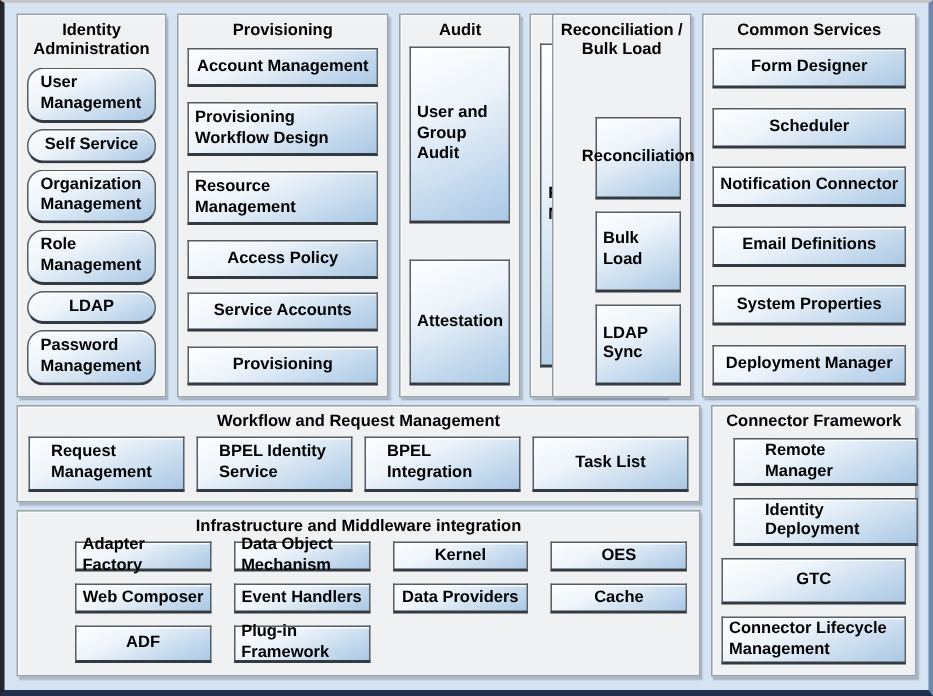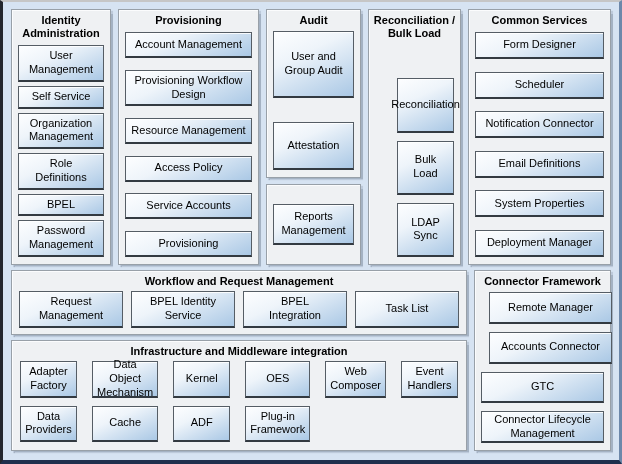--- a/index.html
+++ b/index.html
@@ -32,39 +32,39 @@
     flex: 0 0 auto;
   }
 
   
   .box {
     background: linear-gradient(155deg, #fdfeff 0%, #eef4fa 35%, #aac8e5 100%);
     border: 1px solid #555d65;
     border-bottom: 2px solid #333a41;
     box-shadow: inset 0 1px 0 rgba(255,255,255,0.85);
     display: flex; align-items: center; justify-content: center;
-    text-align: center; font-size: 11px; line-height: 1.25;
-    padding: 3px 4px; width: 100%; min-height: 20px;
+    text-align: left; font-size: 11px; line-height: 1.25;
+    padding: 3px 4px; width: 100%; min-height: 20px; font-weight: bold;
   }
 
   
   .top-row { display: flex; gap: 7px; height: 256px; flex: 0 0 auto; }
 
   .col-identity   { width: 100px; }
   .col-prov       { width: 141px; }
-  .col-audit      { width: 95px; display: flex; flex-direction: column; gap: 6px; }
+  .col-audit      { width: 95px; display: flex; flex-direction: row; gap: 6px; }
   .col-recon      { width: 93px; gap: 32px; }
   .col-common     { flex: 1; }
 
   .boxes {
     flex: 1; display: flex; flex-direction: column;
     justify-content: space-between; align-items: center;
     padding: 3px 6px 7px 6px; min-height: 0;
   }
-  .col-identity .box { padding: 3px 8px; }
+  .col-identity .box { padding: 3px 8px; border-radius: 11px; }
   .col-prov .box     { min-height: 26px; }
 
   .audit-a { flex: 17; }
   .audit-b { flex: 8; }
   .audit-a .boxes { gap: 24px; justify-content: flex-start; padding-top: 2px; }
   .audit-a .box-tall  { flex: 1.45; }
   .audit-a .box-mid   { flex: 1; }
   .audit-b .boxes { padding: 19px 6px; }
   .audit-b .box { flex: 1; }
 
@@ -77,45 +77,45 @@
   .bottom-row { flex: 1; display: flex; gap: 7px; min-height: 0; }
   .bottom-left { flex: 1; display: flex; flex-direction: column; gap: 5px; min-height: 0; border-radius: 24px; }
 
   .wf-panel { flex: 0 0 65px; }
   .wf-boxes { flex: 1; display: flex; gap: 8px; padding: 1px 7px 7px 7px; }
   .wf-boxes .box { flex: 1; padding: 3px 14px; }
 
   .infra-panel { flex: 1; }
   .infra-grid {
     flex: 1; display: grid;
-    grid-template-columns: repeat(6, 1fr);
+    grid-template-columns: repeat(4, 1fr);
     grid-template-rows: 1fr 1fr;
-    gap: 8px 15px; padding: 1px 8px 8px 8px; min-height: 0;
+    gap: 8px 15px; padding: 1px 8px 8px 8px; min-height: 0; margin-left: 30px;
   }
 
   .connector-panel { width: 137px; flex: 0 0 auto; }
   .connector-panel .boxes { gap: 8px; padding-top: 2px; }
   .connector-panel .box { flex: 1; }
-  .connector-panel .box-narrow { padding: 3px 8px; margin-left: 16px; }
+  .connector-panel .box-narrow { padding: 3px 20px; margin-left: 16px; }
 </style>
 </head>
 <body>
 
 <div class="frame">
 
   <div class="top-row">
 
     <div class="panel col-identity">
       <div class="panel-title">Identity Administration</div>
       <div class="boxes">
         <div class="box">User Management</div>
         <div class="box">Self Service</div>
         <div class="box">Organization Management</div>
-        <div class="box">Role Definitions</div>
-        <div class="box">BPEL</div>
+        <div class="box">Role Management</div>
+        <div class="box">LDAP</div>
         <div class="box">Password Management</div>
       </div>
     </div>
 
     <div class="panel col-prov">
       <div class="panel-title">Provisioning</div>
       <div class="boxes">
         <div class="box">Account Management</div>
         <div class="box">Provisioning Workflow Design</div>
         <div class="box">Resource Management</div>
@@ -189,20 +189,20 @@
           <div class="box">ADF</div>
           <div class="box">Plug-in Framework</div>
         </div>
       </div>
     </div>
 
     <div class="panel connector-panel">
       <div class="panel-title">Connector Framework</div>
       <div class="boxes">
         <div class="box box-narrow">Remote Manager</div>
-        <div class="box box-narrow">Accounts Connector</div>
+        <div class="box box-narrow">Identity Deployment</div>
         <div class="box">GTC</div>
         <div class="box">Connector Lifecycle Management</div>
       </div>
     </div>
   </div>
 
 </div>
 
 </body></html>

